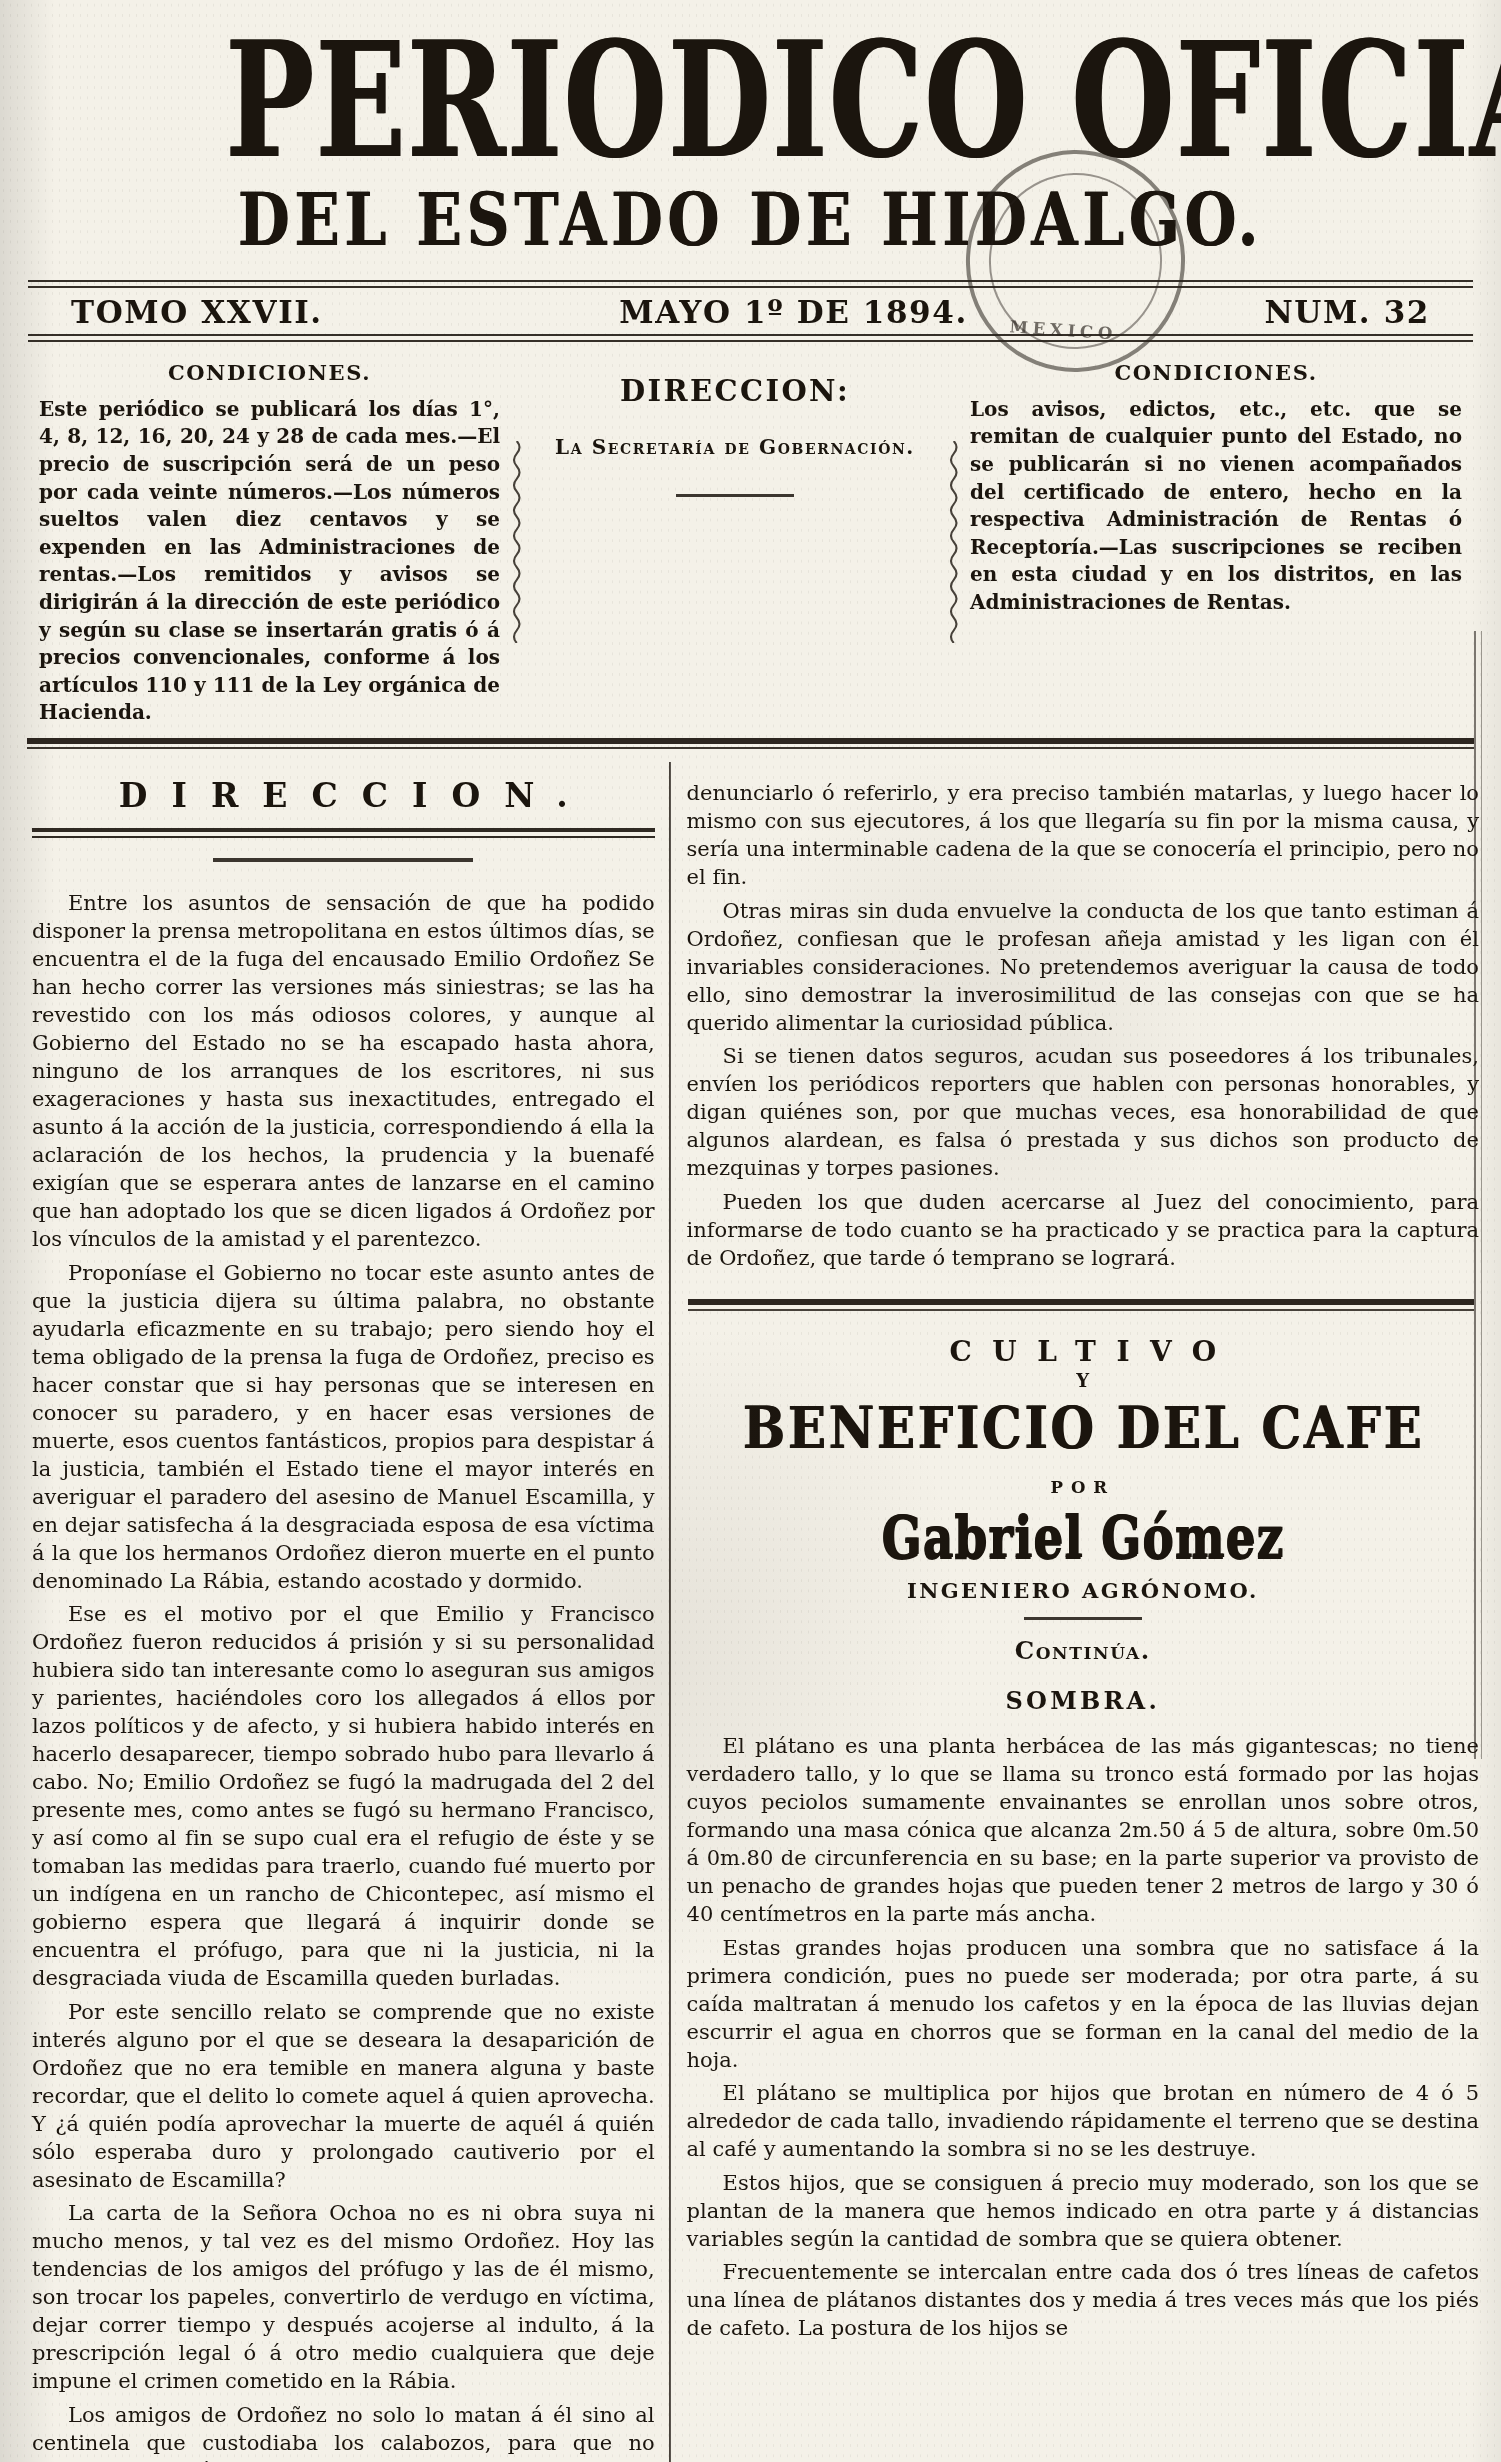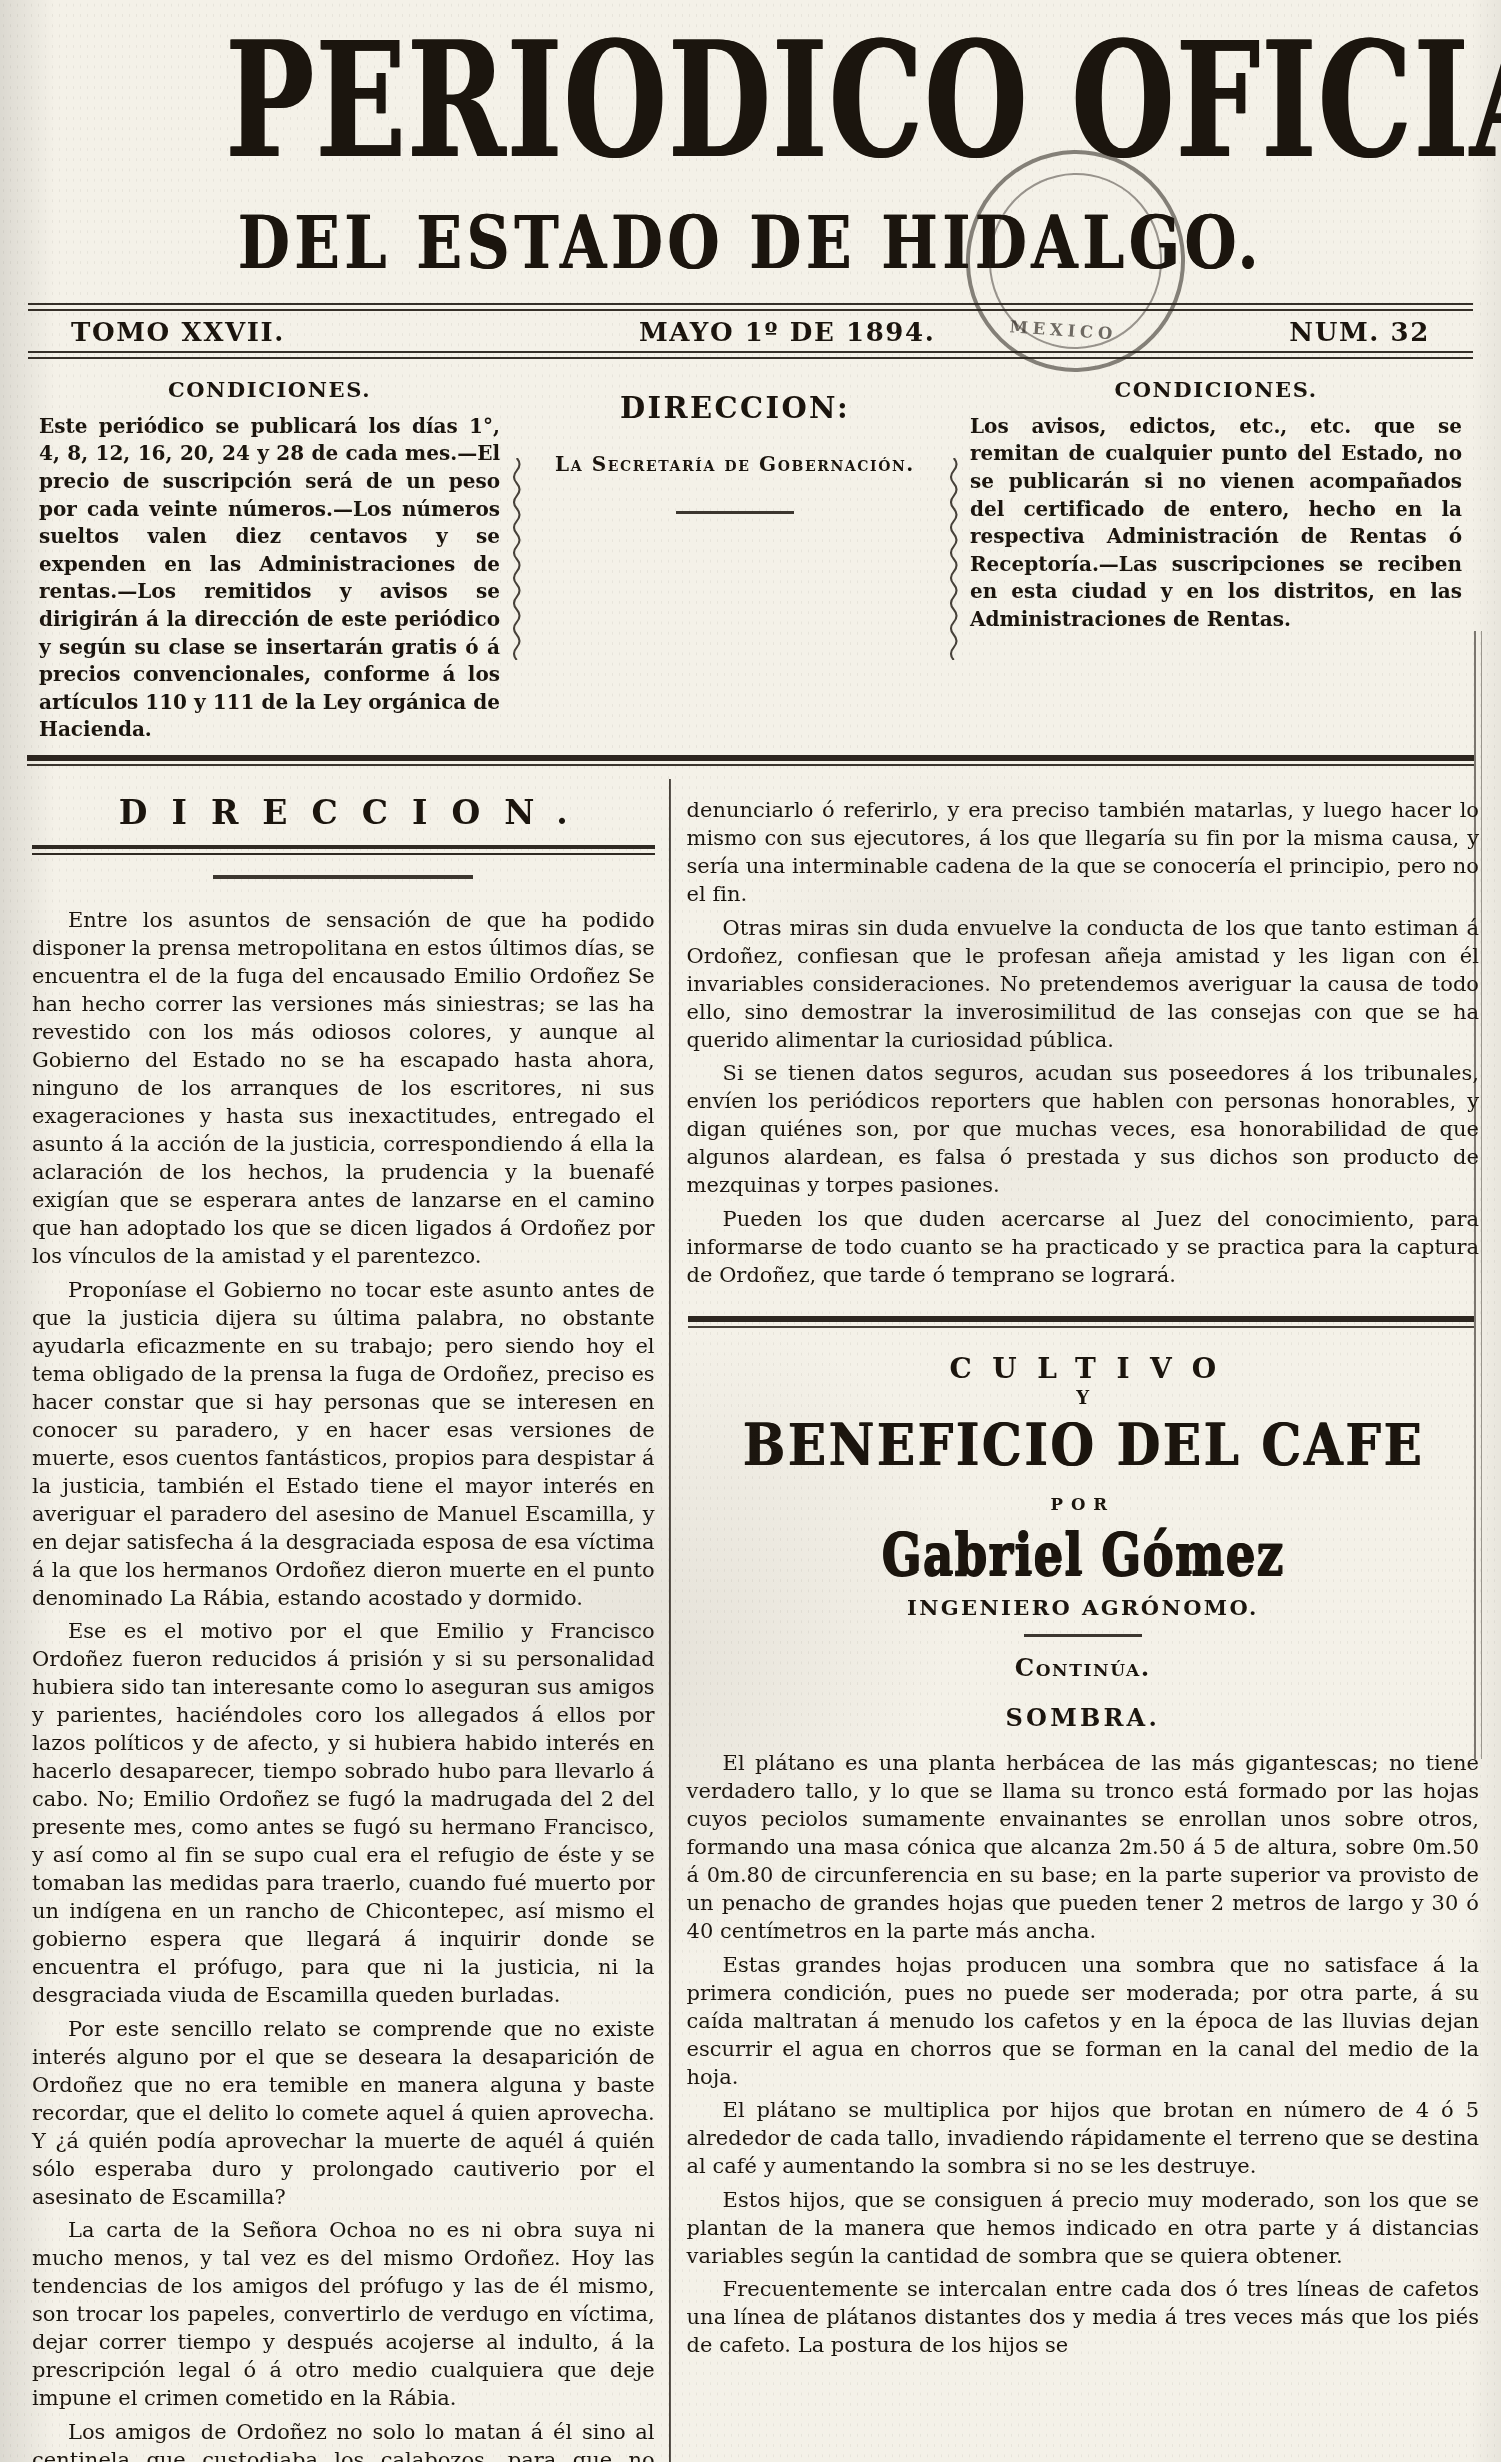--- a/index.html
+++ b/index.html
@@ -26,21 +26,21 @@
   .center{text-align:center;}
   .scaled{display:inline-block;line-height:1;white-space:nowrap;}
 
   
   .masthead{padding-top:20.5px;position:relative;}
   .masthead-title .scaled{
     font-size:156px;font-weight:bold;letter-spacing:1.6px;
     transform:scale(0.76,1.02);transform-origin:center top;
     text-shadow:1.6px 0 0 currentColor;
   }
-  .masthead-subtitle{margin-top:29px;}
+  .masthead-subtitle{margin-top:6px;}
   .masthead-subtitle .scaled{
     font-size:73px;font-weight:bold;letter-spacing:5.5px;
     transform:scaleX(0.82);transform-origin:center top;
     text-shadow:0.8px 0 0 currentColor;
   }
 
   
   .seal{
     position:absolute;left:966px;top:150px;width:211px;height:214px;
     border:4px solid rgba(40,34,28,0.55);border-radius:50%;
@@ -49,21 +49,21 @@
   .seal-inner{position:absolute;inset:19px;border:2.4px solid rgba(40,34,28,0.45);border-radius:50%;}
   .seal-text{
     position:absolute;left:0;right:0;bottom:27px;text-align:center;
     font-size:16.6px;font-weight:bold;letter-spacing:4.7px;color:rgba(40,34,28,0.65);
     transform:rotate(-6deg);
   }
 
   
   .rule-double-thin{height:4.7px;border-top:2.4px solid var(--ink);border-bottom:2.4px solid var(--ink);margin:0 28px;opacity:.88;}
   .issue-row{display:flex;justify-content:space-between;align-items:center;padding:5.5px 71px 4px 71px;}
-  .issue-row span{font-size:26px;font-weight:bold;letter-spacing:1.6px;}
+  .issue-row span{font-size:31px;font-weight:bold;letter-spacing:1.6px;}
   .rule-heavy{height:5.5px;background:var(--ink);margin:0 27px;opacity:.92;}
   .rule-heavy + .rule-thin{margin-top:3.2px;}
   .rule-thin{height:2.4px;background:var(--ink);margin:0 27px;opacity:.85;}
 
   
   .infobar{display:flex;align-items:stretch;padding:11px 28px 8px 28px;min-height:211px;border-radius:15px;}
   .info-col{box-sizing:border-box;padding:3.2px 11px;}
   .info-left{width:483px;}
   .info-center{width:426px;text-align:center;}
   .info-right{flex:1;}

